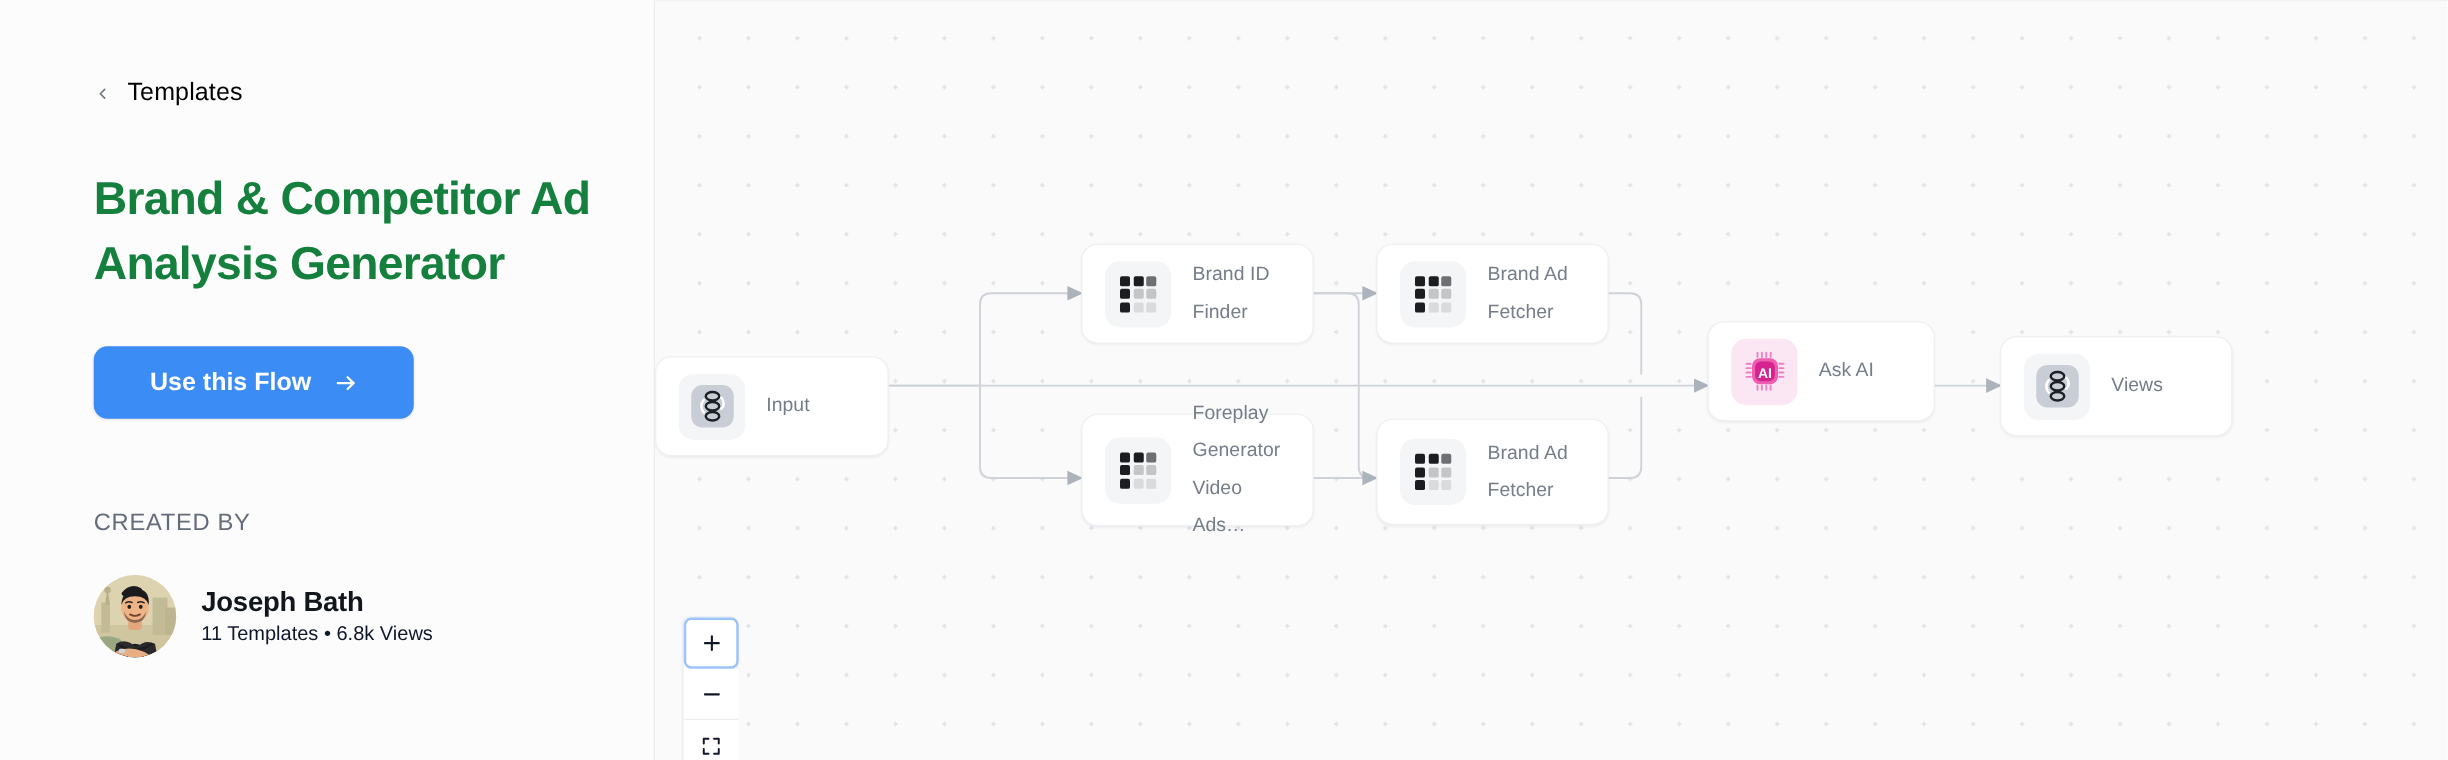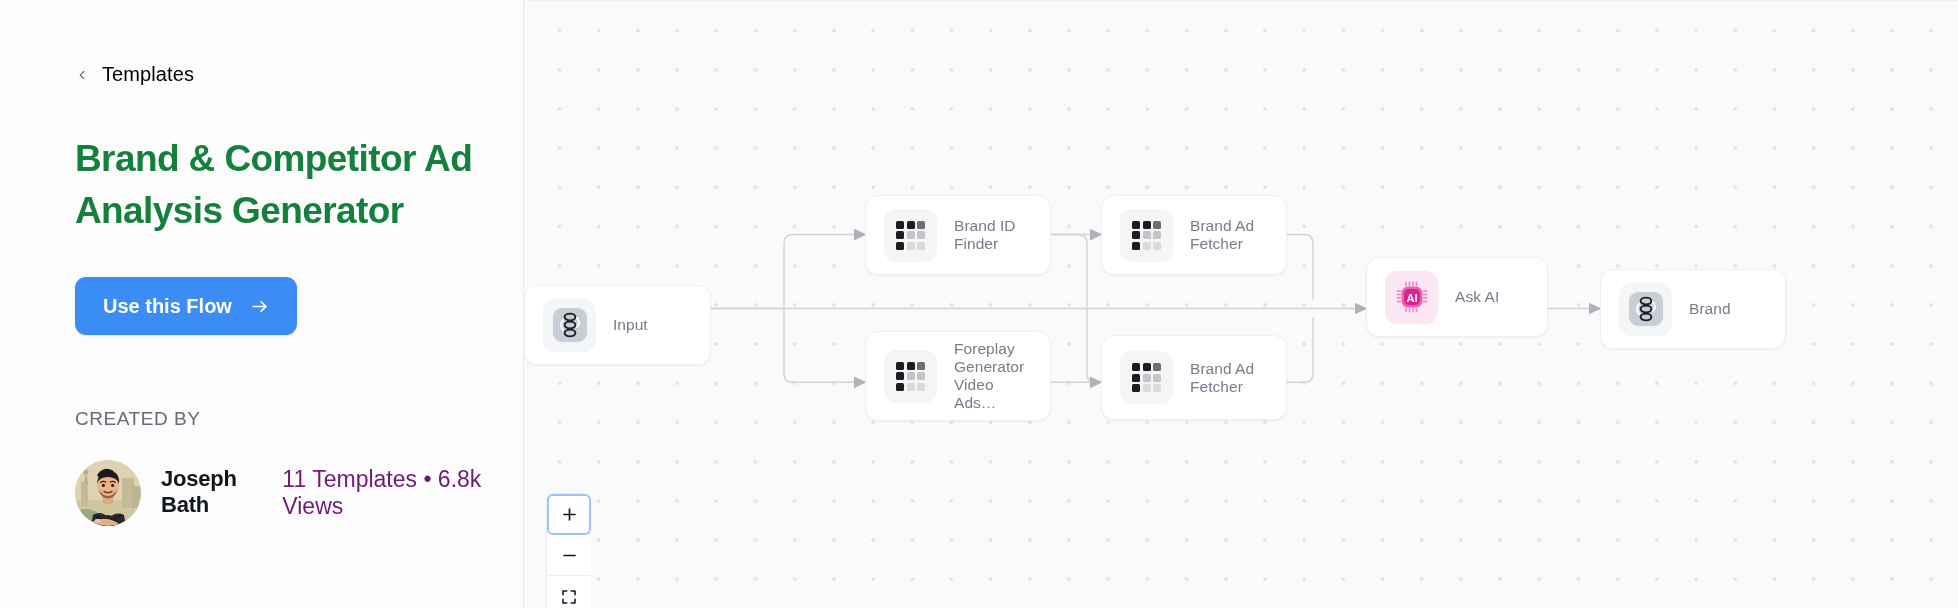--- a/index.html
+++ b/index.html
@@ -36,21 +36,21 @@
   }
   .page-title {
     position: absolute; top: 133px; left: 75px;
     width: 430px;
     font-size: 37px; line-height: 52px;
     font-weight: 700; color: #15803d;
     letter-spacing: -0.6px;
   }
   .use-flow-btn {
     position: absolute; top: 277px; left: 75px;
-    height: 58px; padding: 0 28px;
+    height: 58px; padding: 0 45px;
     display: inline-flex; align-items: center; gap: 18px;
     background: #3b8cf4;
     border: none; border-radius: 11px;
     color: #ffffff; font-size: 20px; font-weight: 700;
     font-family: "Liberation Sans", sans-serif;
     cursor: pointer;
     box-shadow: 0 1px 2px rgba(16,24,40,.10);
   }
   .use-flow-btn .arrow { display: block; width: 19px; height: 19px; }
   .use-flow-btn .arrow svg { display: block; width: 19px; height: 19px; }
@@ -63,23 +63,23 @@
   .creator {
     position: absolute; top: 460px; left: 75px;
     display: flex; align-items: center; gap: 20px;
   }
   .avatar {
     width: 66px; height: 66px; border-radius: 50%;
     overflow: hidden; position: relative;
     background: #d9cfae; flex: 0 0 66px;
   }
   .avatar svg { display: block; width: 66px; height: 66px; }
-  .creator-meta { display: flex; gap: 4px; }
+  .creator-meta { display: flex; flex-direction: column; gap: 4px; }
   .creator-name { font-size: 22px; font-weight: 700; color: #11151c; letter-spacing: -.2px; }
-  .creator-stats { font-size: 23px; color: #701a75; }
+  .creator-stats { font-size: 16px; color: #0f172a; }
 
   
   .canvas {
     position: relative;
     flex: 1 1 auto;
     height: 608px;
     background-color: #fafafb;
     background-image: radial-gradient(#e2e4e8 1.7px, transparent 1.7px);
     background-size: 39.2px 39.2px;
     background-position: 16px 10px;
@@ -105,21 +105,21 @@
     display: flex; align-items: center; justify-content: center;
     flex: 0 0 53px;
   }
   .node-icon .inner {
     width: 34px; height: 34px; border-radius: 9px;
     display: flex; align-items: center; justify-content: center;
   }
   .node-icon.io .inner { background: #c9ced6; }
   .node-icon.ai { background: #fbe6f3; }
   .node-label {
-    font-size: 15.5px; line-height: 18px;
+    font-size: 15.5px; line-height: 30px;
     color: #757d8a; letter-spacing: .05px;
   }
 
   
   .grid-icon { display: grid; grid-template-columns: repeat(3, 8px); grid-template-rows: repeat(3, 8px); gap: 2.5px; }
   .grid-icon i { display: block; width: 8px; height: 8px; border-radius: 1.5px; background: #1b1d21; }
   .grid-icon i.m { opacity: .62; }
   .grid-icon i.l { opacity: .22; }
   .grid-icon i.xl { opacity: .12; }
 
@@ -385,21 +385,21 @@
             <svg viewBox="0 0 24 26" fill="none">
               <ellipse cx="12" cy="5" rx="5.4" ry="3.4" stroke="#1c2026" stroke-width="1.9"></ellipse>
               <ellipse cx="12" cy="13" rx="5.4" ry="3.4" stroke="#1c2026" stroke-width="1.9"></ellipse>
               <ellipse cx="12" cy="21" rx="5.4" ry="3.4" stroke="#1c2026" stroke-width="1.9"></ellipse>
               <path d="M5 8 q-4 5 0 10" stroke="#ffffff" stroke-width="2" stroke-linecap="round"></path>
               <path d="M19 6 q4 5 0 9" stroke="#ffffff" stroke-width="2" stroke-linecap="round"></path>
             </svg>
           </span>
         </span>
       </span>
-      <span class="node-label">Brand</span>
+      <span class="node-label">Views</span>
     </div>
 
     <div class="zoom-controls">
       <button class="zoom-btn focused">
         <span>
           <svg width="19" height="19" viewBox="0 0 24 24" fill="none" stroke="#111827" stroke-width="2.1" stroke-linecap="round">
             <line x1="12" y1="5" x2="12" y2="19"></line>
             <line x1="5" y1="12" x2="19" y2="12"></line>
           </svg>
         </span>

